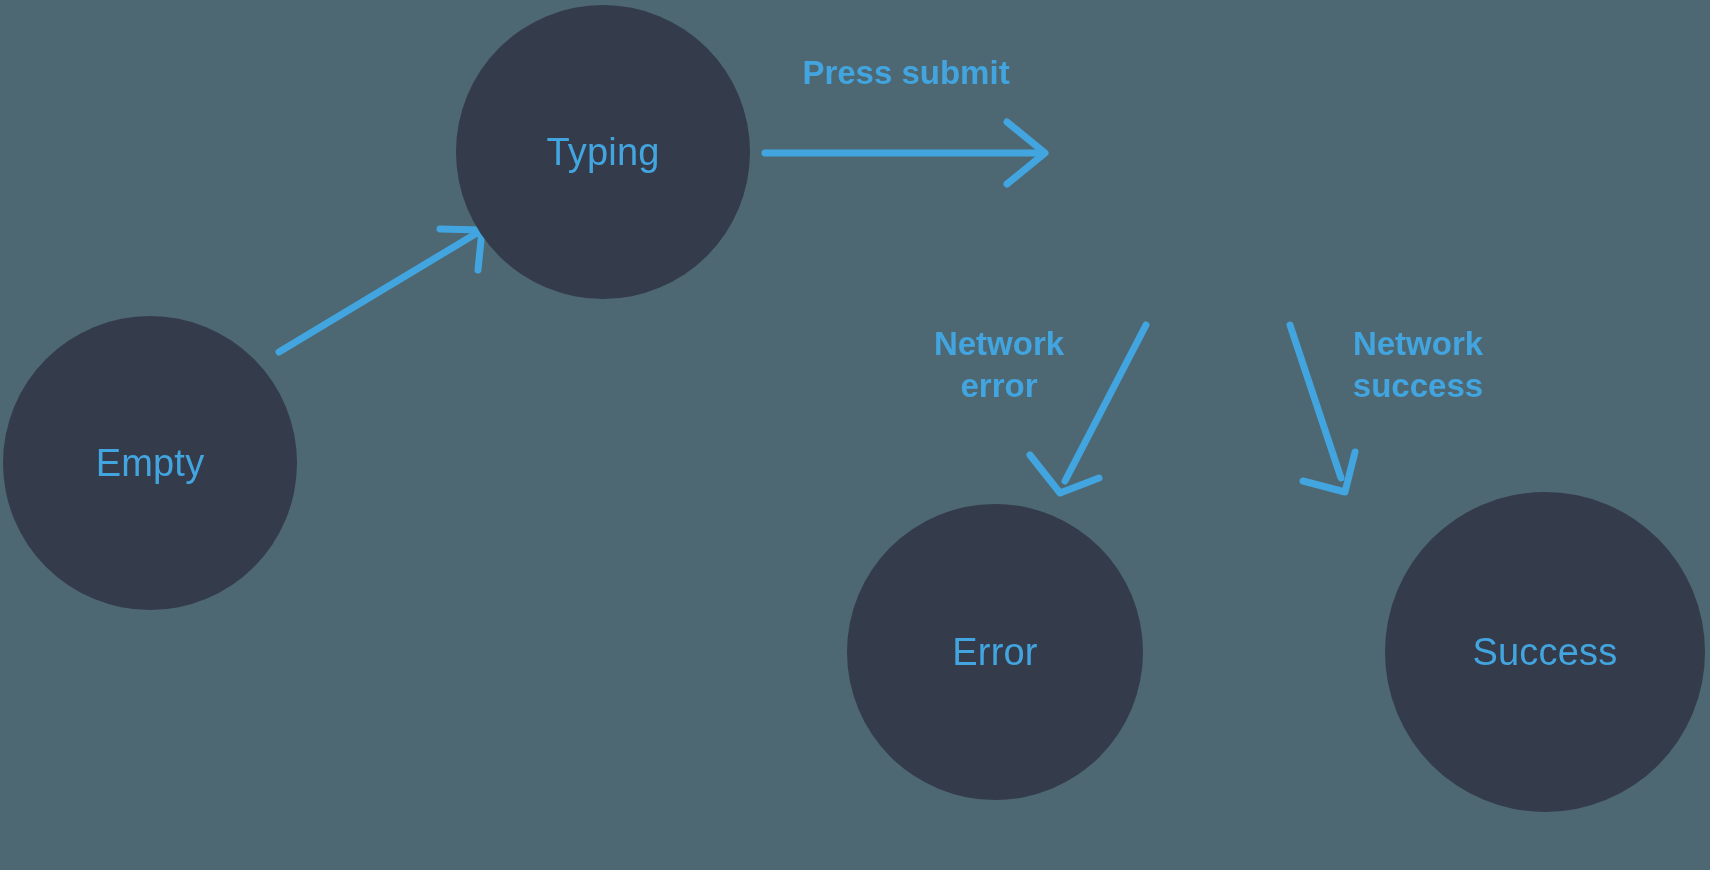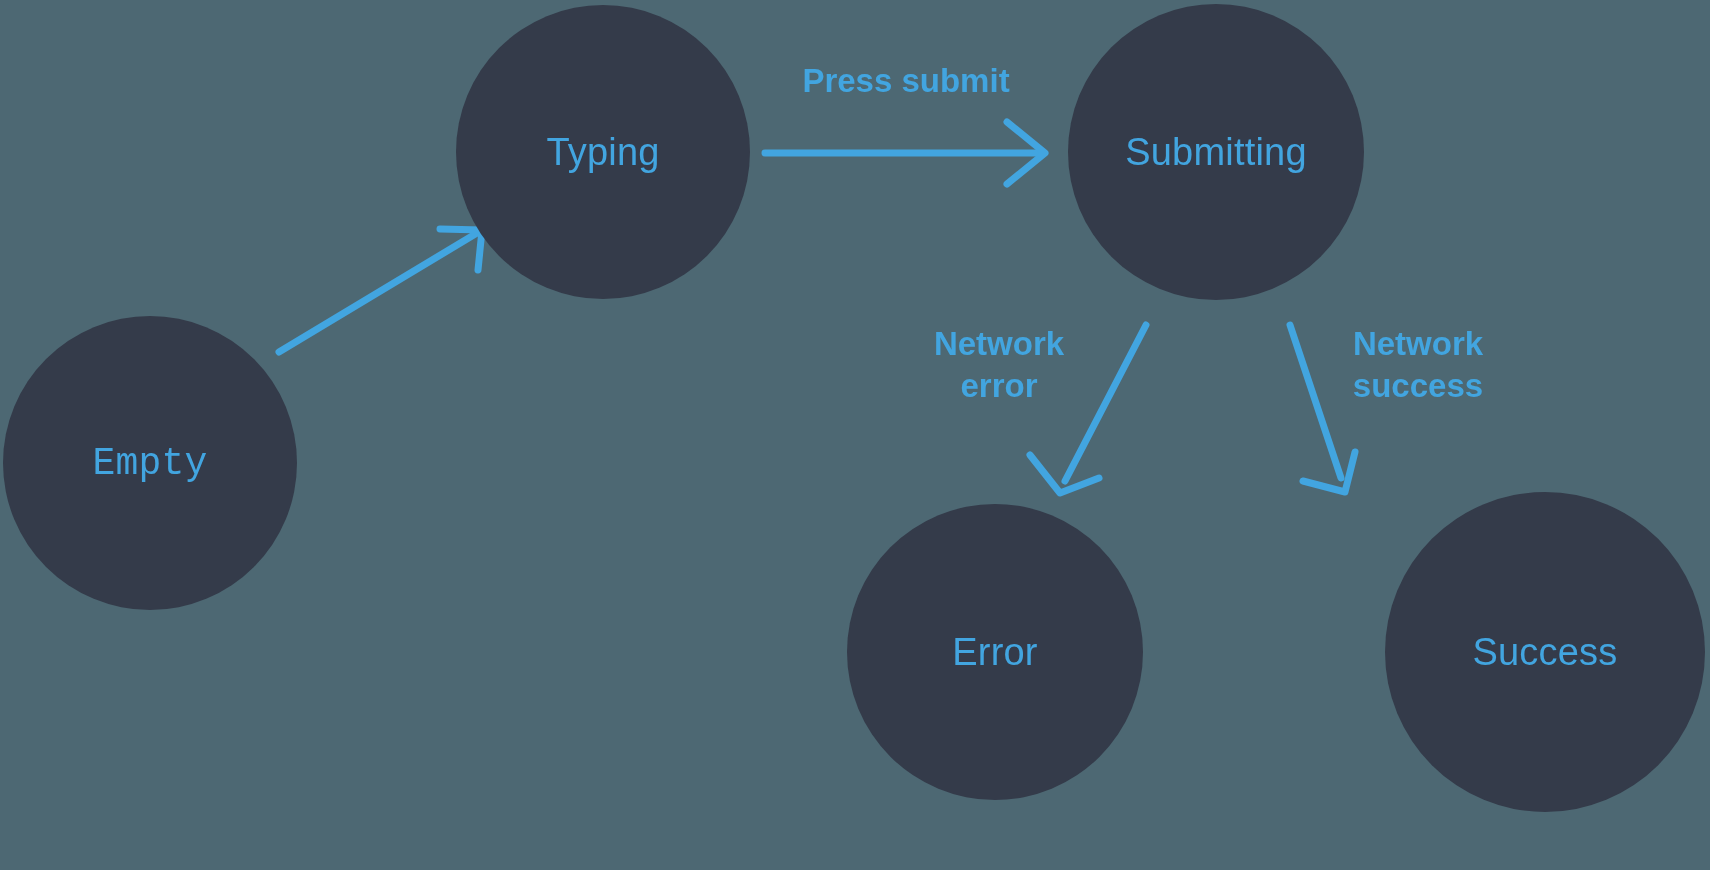--- a/index.html
+++ b/index.html
@@ -74,42 +74,39 @@
       </g>
 
       <g>
         <line x1="1290" y1="325" x2="1341" y2="478"></line>
         <polyline points="1303,481 1345,492 1355,452"></polyline>
       </g>
 
     </g>
   </svg>
 
-  <div class="state-node" style="left:3px; top:316px; width:294px; height:294px;font-family:Liberation Mono, monospace;">
+  <div class="state-node" style="left:3px; top:316px; width:294px; height:294px;">
     <span class="state-label">Empty</span>
   </div>
 
   <div class="state-node" style="left:456px; top:5px; width:294px; height:294px;">
     <span class="state-label">Typing</span>
   </div>
 
-  <div class="state-node" style="left:1068px; top:4px; width:296px; height:296px;">
-    <span class="state-label">Submitting</span>
-  </div>
 
   <div class="state-node" style="left:847px; top:504px; width:296px; height:296px;">
     <span class="state-label">Error</span>
   </div>
 
   <div class="state-node" style="left:1385px; top:492px; width:320px; height:320px;">
     <span class="state-label">Success</span>
   </div>
 
 
-  <div class="edge-label" style="left:906px; top:81px;">Press submit</div>
+  <div class="edge-label" style="left:906px; top:73px;">Press submit</div>
 
   <div class="edge-label" style="left:999px; top:365px;">Network
 error</div>
 
   <div class="edge-label" style="left:1418px; top:365px;">Network
 success</div>
 
 </div>
 
 </body></html>

